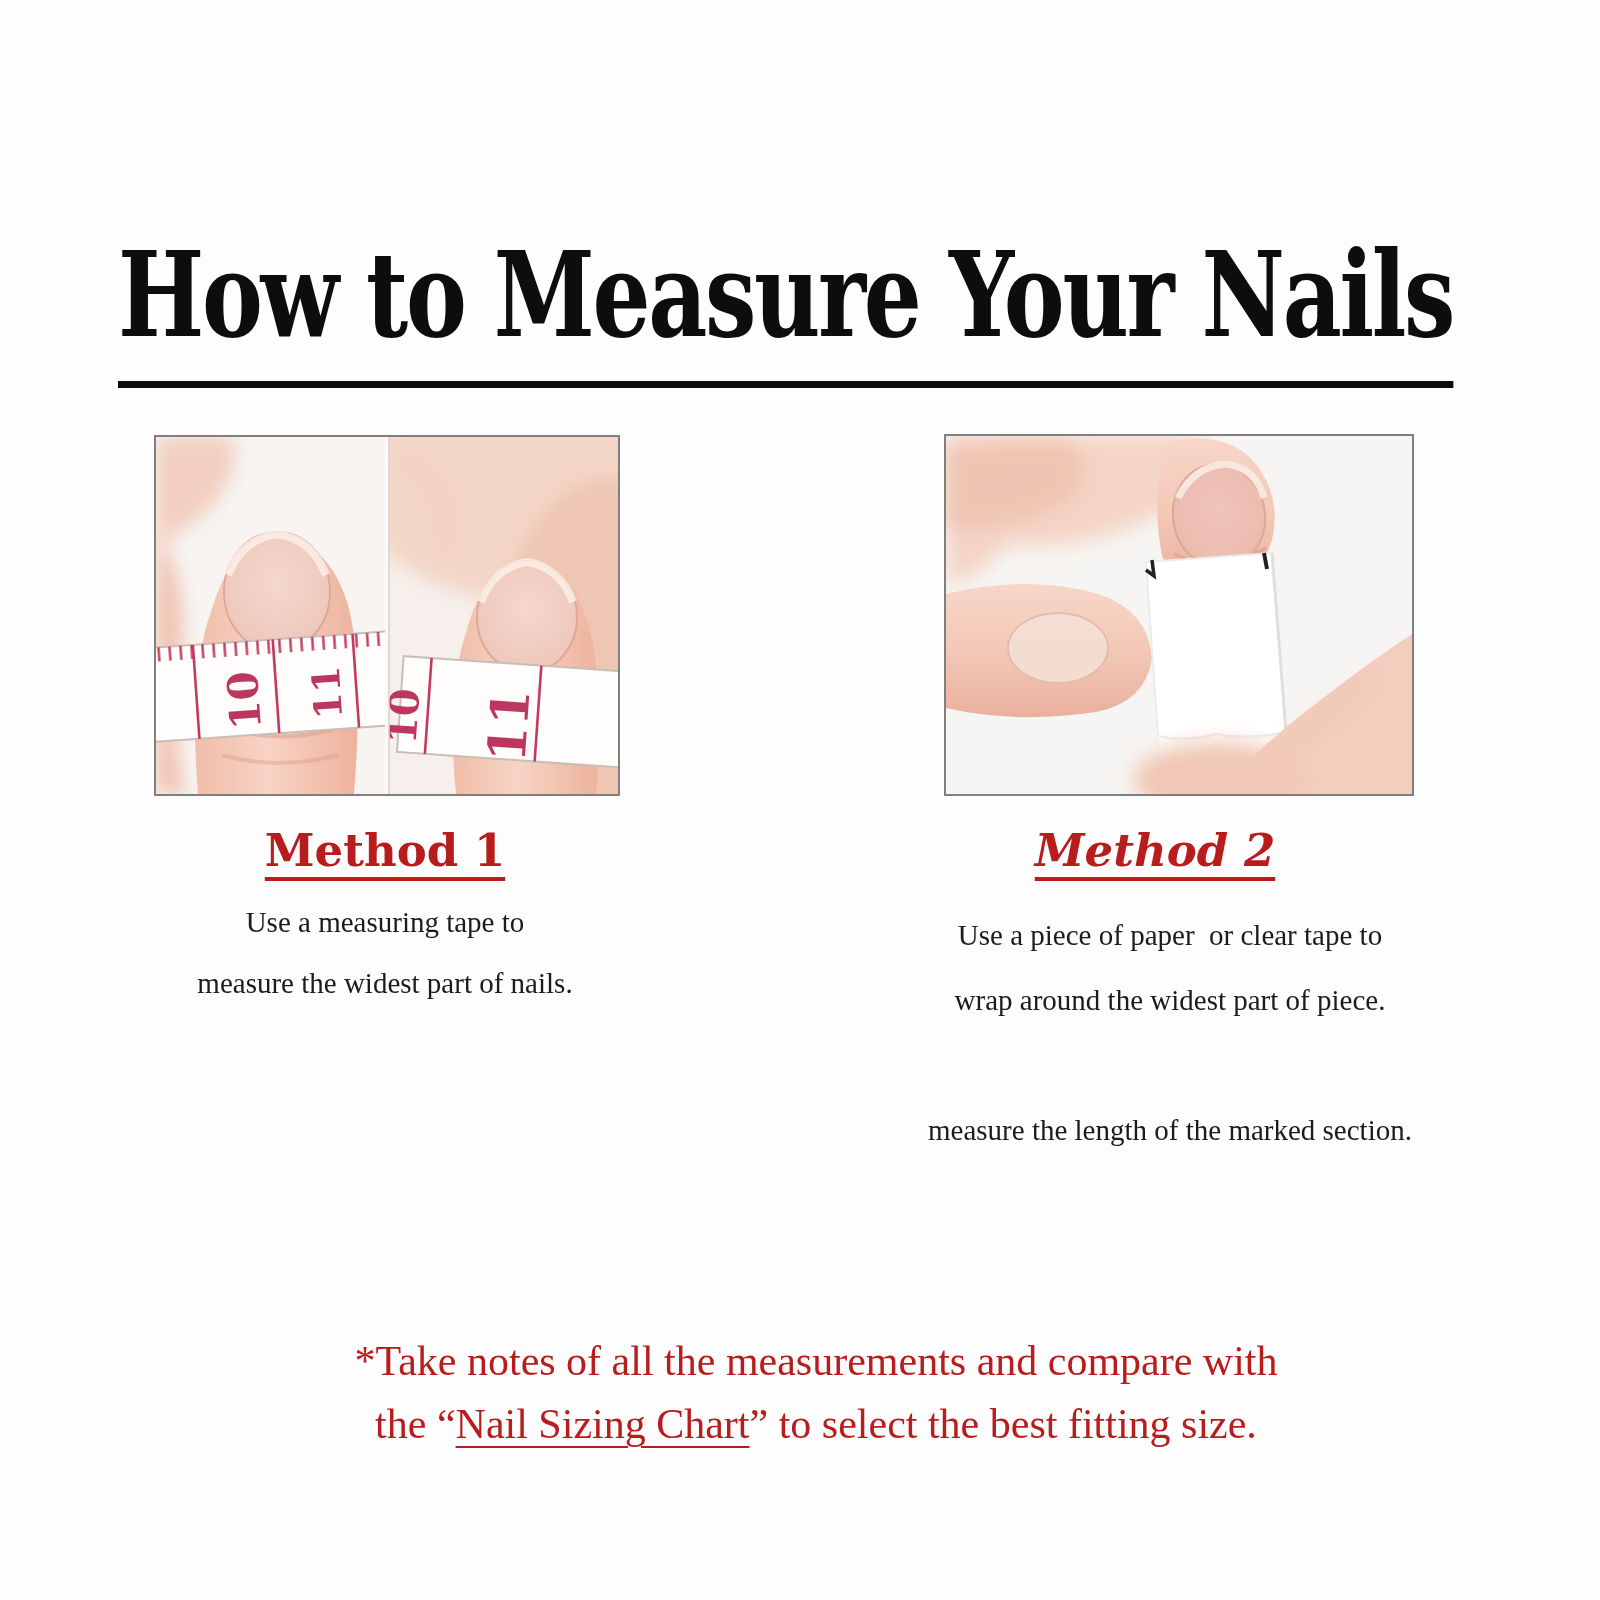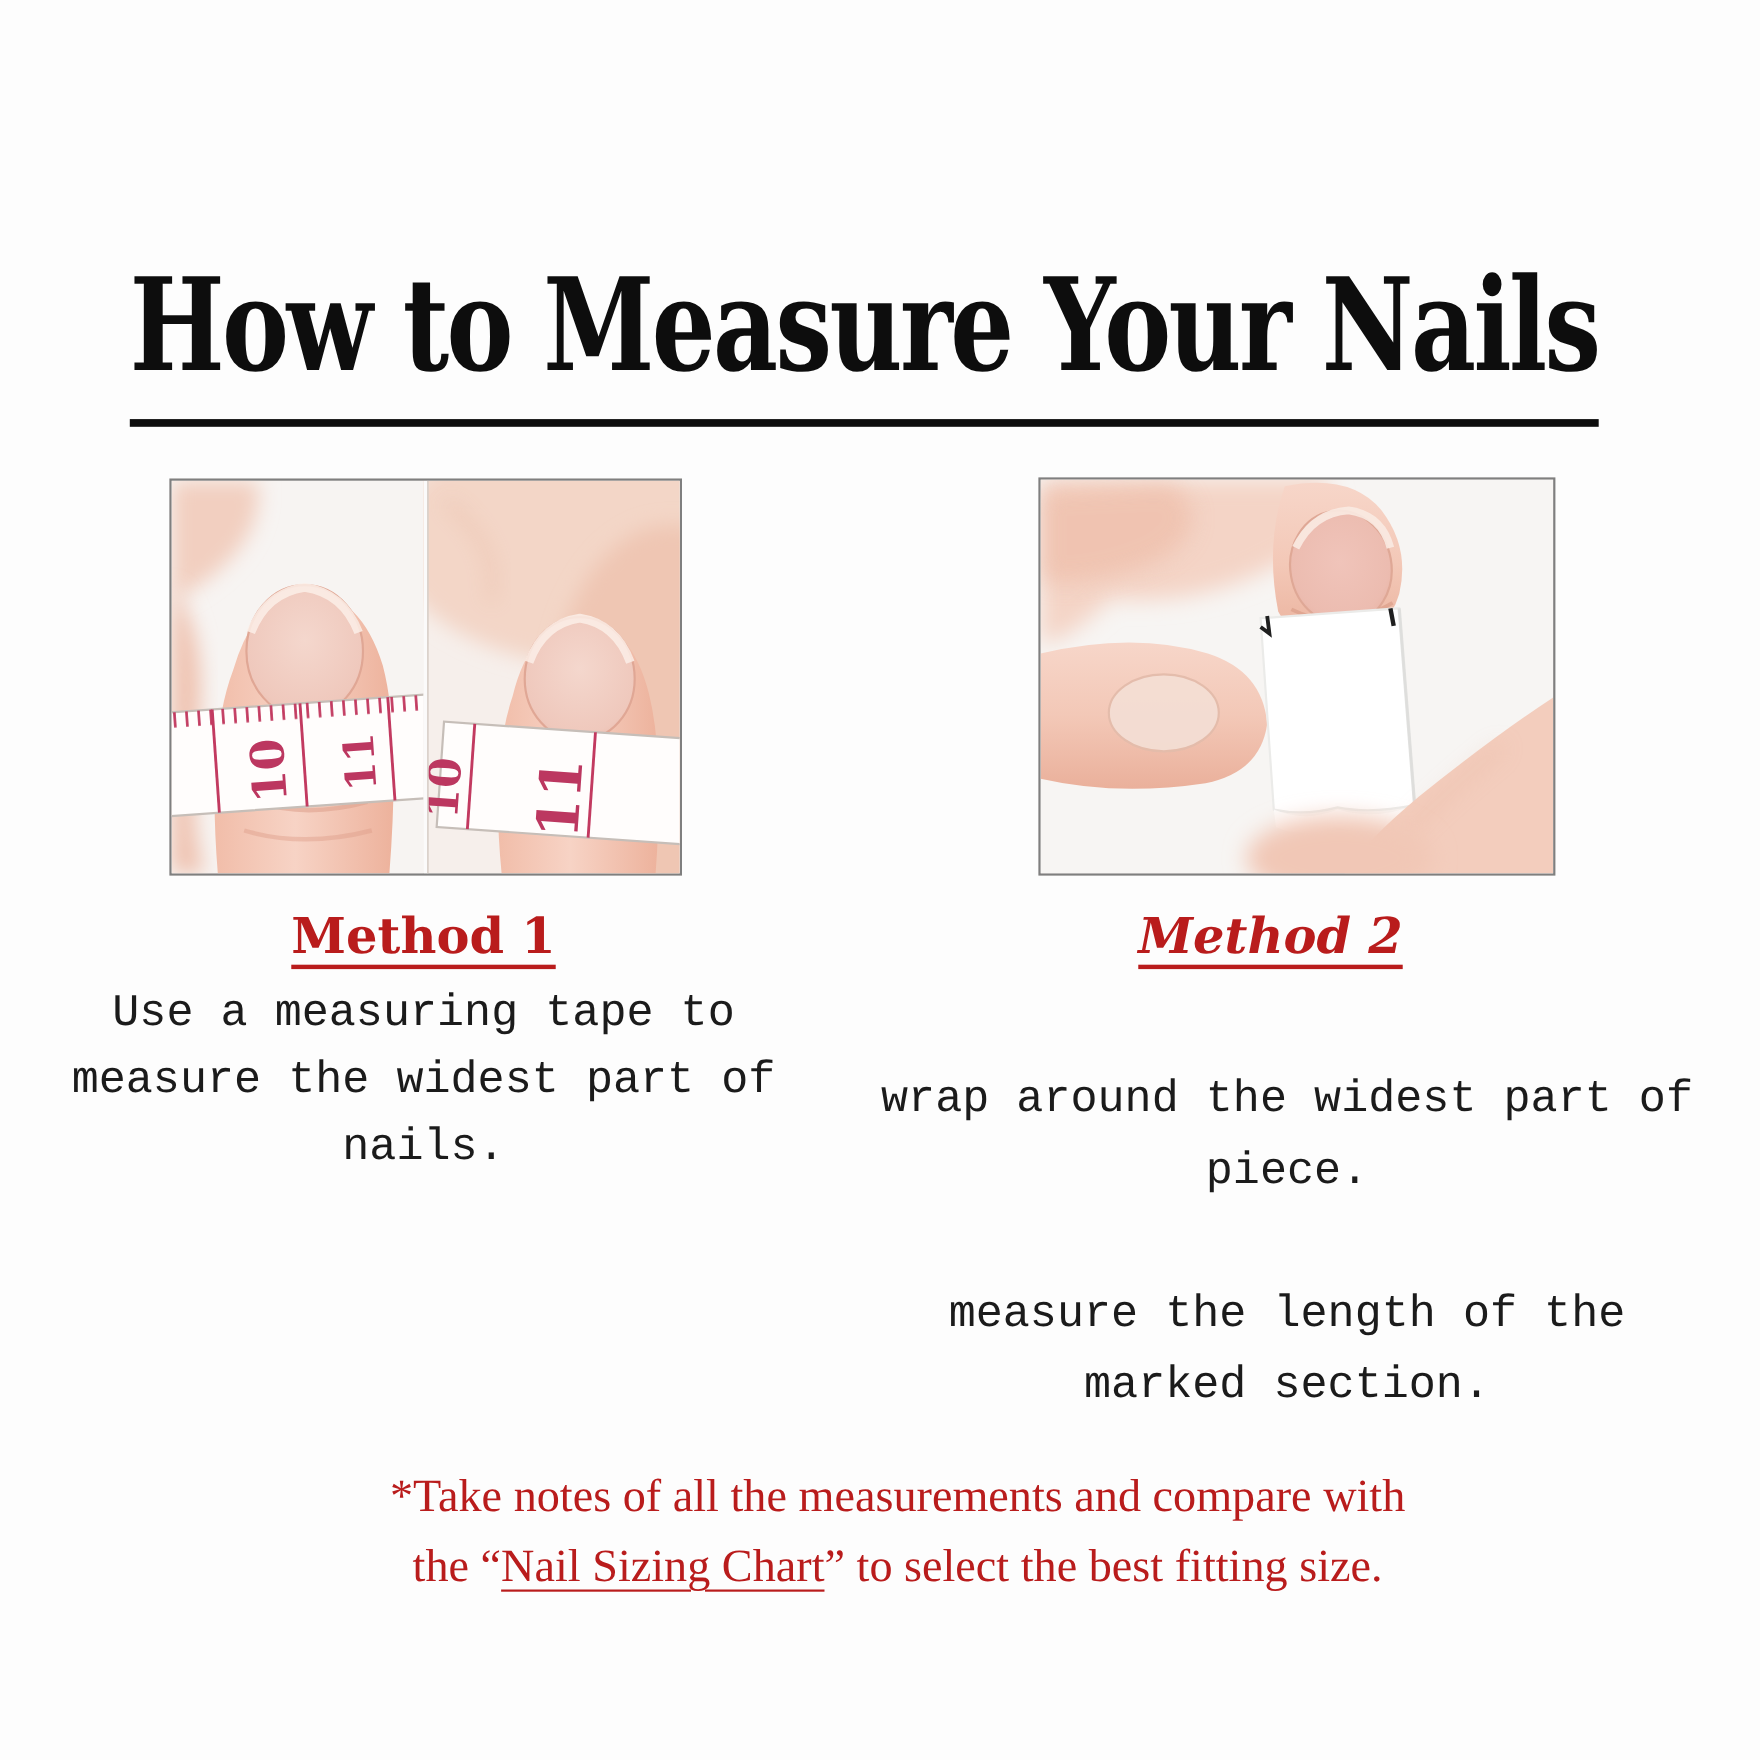--- a/index.html
+++ b/index.html
@@ -53,24 +53,23 @@
     text-decoration: underline;
     text-decoration-thickness: 4px;
     text-underline-offset: 11px;
   }
   #m1-label { left: 90px;  top: 824px; width: 590px; }
   #m2-label { left: 845px; top: 824px; width: 620px; font-style: italic; }
 
   
   .desc {
     margin: 0;
-    font-size: 41px;
+    font-size: 29px;
     text-align: center;
     color: #1b1b1b;
-    font-family: Liberation Mono, monospace;
   }
   .desc span { white-space: pre-wrap; }
   #m1-desc { left: 55px;  top: 892px;  width: 660px; line-height: 61px; }
   #m2-desc { left: 780px; top: 903px;  width: 780px; line-height: 65px; }
 
   
   .footnote {
     margin: 0;
     left: 0; top: 1330px; width: 1600px;
     font-size: 42px;
@@ -220,15 +219,15 @@
     <path d="M420,242 Q370,282 330,322" stroke="#e2a88f" stroke-width="5" fill="none" opacity="0.5" filter="url(#soft2)"></path>
     <ellipse cx="272" cy="344" rx="85" ry="38" fill="#f1c7b6" filter="url(#soft2)"></ellipse>
   </svg>
 </figure>
 
 <h2 class="abs method-label" id="m1-label"><span>Method 1</span></h2>
 <h2 class="abs method-label" id="m2-label"><span>Method 2</span></h2>
 
 <p class="abs desc" id="m1-desc"><span>Use a measuring tape to</span><br><span>measure the widest part of nails.</span></p>
 
-<p class="abs desc" id="m2-desc"><br><span>wrap around the widest part of piece.</span><br><br><span>measure the length of the marked section.</span></p>
+<p class="abs desc" id="m2-desc"><span>Use a piece of paper  or clear tape to</span><br><span>wrap around the widest part of piece.</span><br><br><span>measure the length of the marked section.</span></p>
 
 <p class="abs footnote"><span>*Take notes of all the measurements and compare with</span><br><span>the “</span><span class="chart-link">Nail Sizing Chart</span><span>” to select the best fitting size.</span></p>
 
 </body></html>

